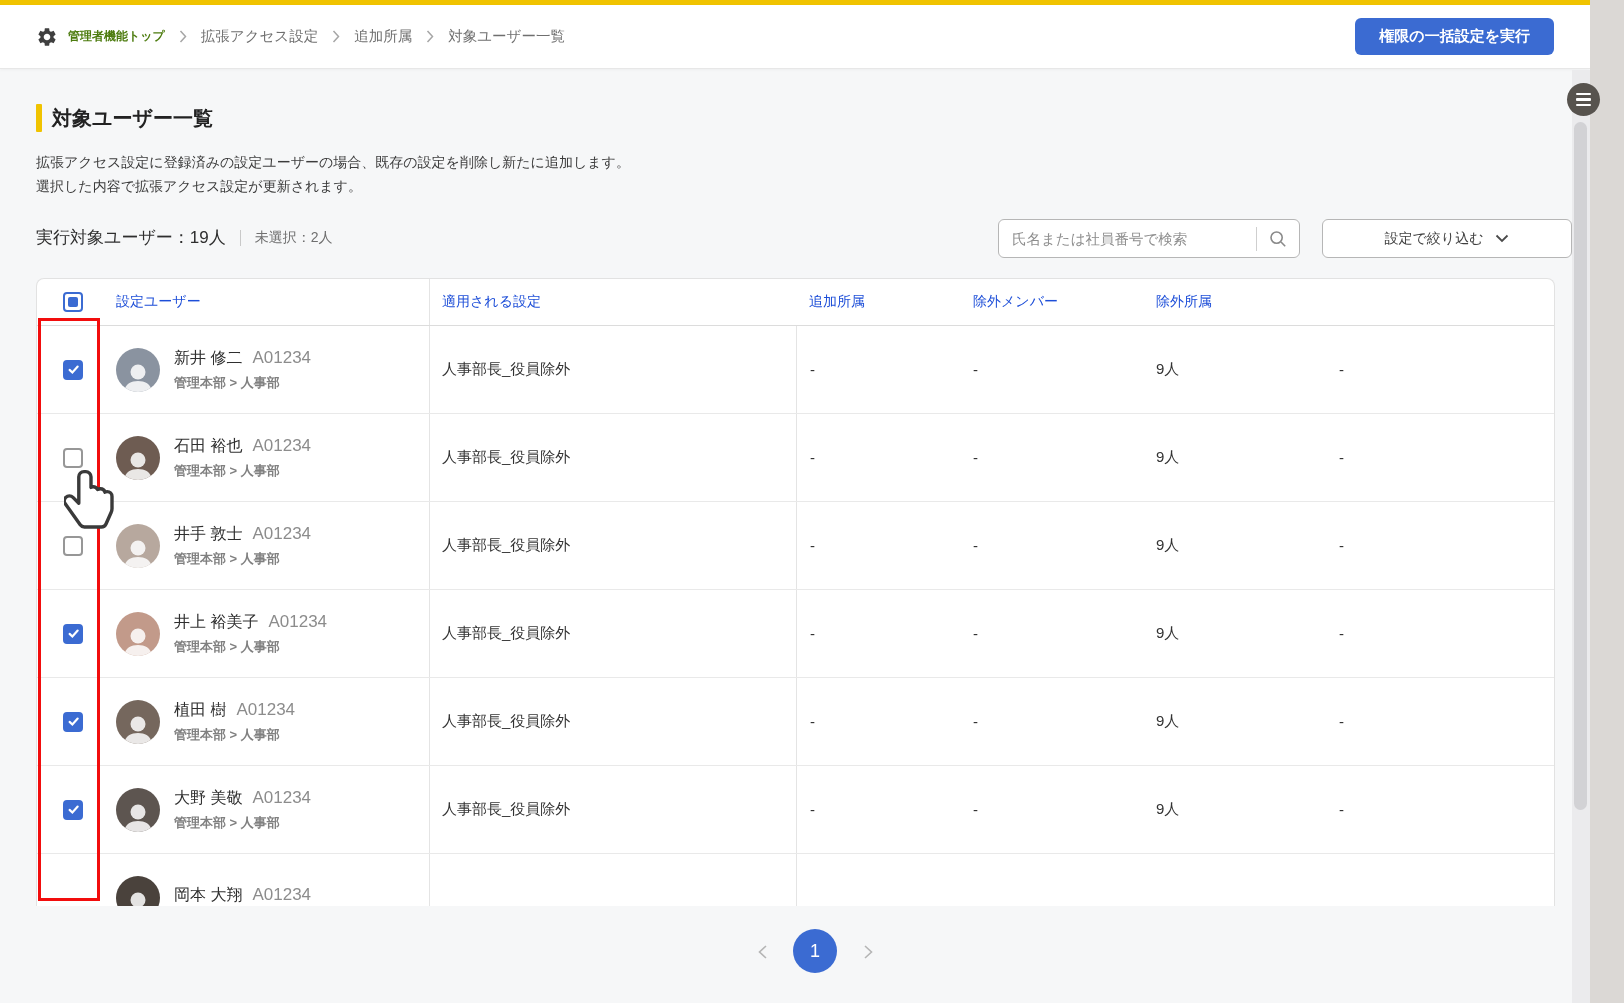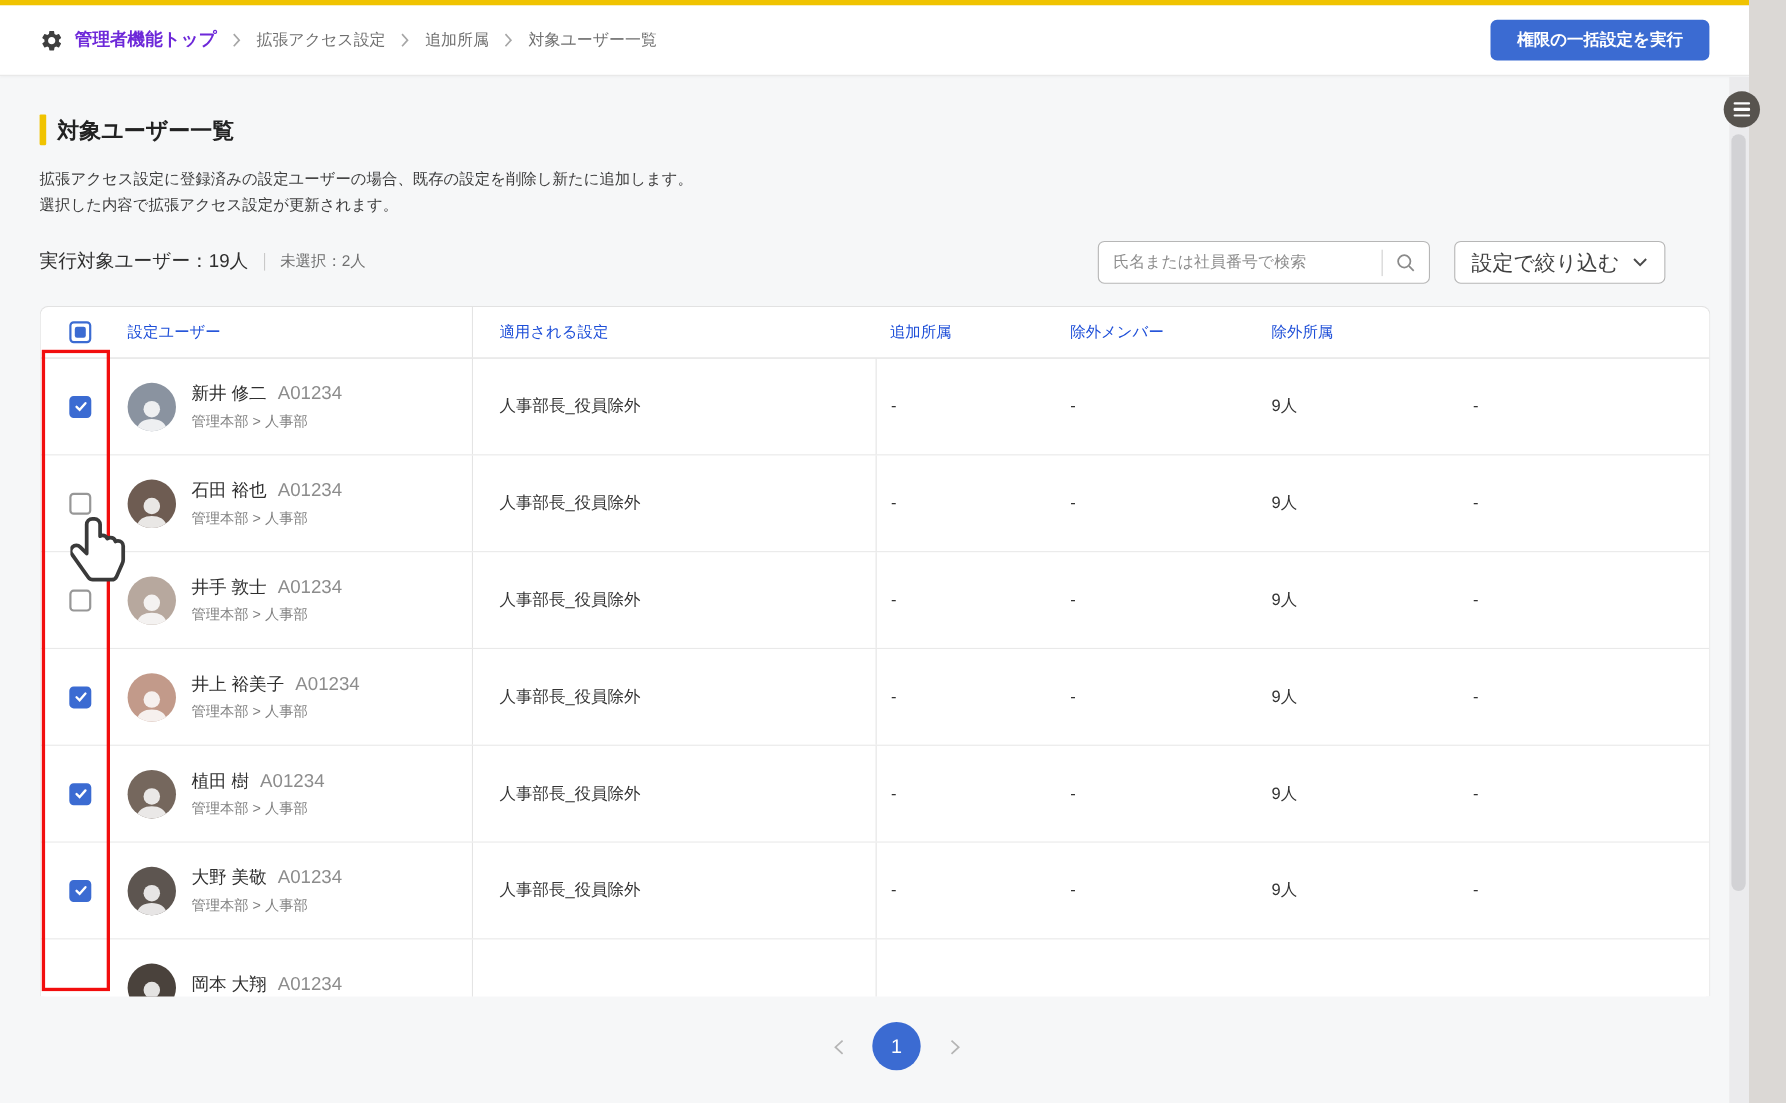--- a/index.html
+++ b/index.html
@@ -10,21 +10,21 @@
     font-family:"Liberation Sans","DejaVu Sans",sans-serif;
     color:#333;
   }
   .app { position:absolute; left:0; top:0; width:1590px; height:1003px; background:#f6f7f8; }
   .topbar { position:absolute; left:0; top:0; width:100%; height:5px; background:#f0c300; }
   .header {
     position:absolute; left:0; top:5px; width:100%; height:64px; background:#fff;
     border-bottom:1px solid #e7e7e7; box-shadow:0 1px 3px rgba(0,0,0,0.04);
     display:flex; align-items:center; padding:0 36px;
   }
-  .crumb-root { display:flex; align-items:center; gap:10px; font-size:16px; font-weight:bold; color:#6d28d9; }
+  .crumb-root { display:flex; align-items:center; gap:10px; font-size:12px; font-weight:bold; color:#4d7c0f; }
   .crumbs { display:flex; align-items:center; gap:14px; margin-left:14px; }
   .crumb { font-size:14.5px; color:#6f6f6f; }
   .crumb-sep { display:flex; align-items:center; }
   .primary-btn {
     margin-left:auto; height:37px; padding:0 24px; background:#3b6bd2; color:#fff;
     font-size:15px; font-weight:bold; border:none; border-radius:6px; cursor:pointer;
     font-family:inherit;
   }
   
   .page-title-wrap { position:absolute; left:36px; top:104px; display:flex; align-items:center; gap:10px; }
@@ -42,36 +42,36 @@
     border:1px solid #b6b6b6; border-radius:6px; display:flex; align-items:center; overflow:hidden;
   }
   .searchbox input {
     flex:1; border:none; outline:none; padding:0 8px 0 13px; font-size:14.5px; color:#0f172a;
     font-family:inherit; background:transparent;
   }
   .searchbox input::placeholder { color:#8d8d8d; opacity:1; }
   .search-div { width:1px; height:24px; background:#cfcfcf; }
   .search-iconbtn { width:42px; height:100%; display:flex; align-items:center; justify-content:center; cursor:pointer; }
   .filter-btn {
-    position:absolute; left:1322px; top:219px; width:192px; height:39px; background:#fff;
+    position:absolute; left:1322px; top:219px; width:250px; height:39px; background:#fff;
     border:1px solid #b6b6b6; border-radius:6px; display:flex; align-items:center; justify-content:center;
-    gap:12px; font-size:19px; color:#404040; cursor:pointer; font-family:inherit;
+    gap:12px; font-size:14px; color:#404040; cursor:pointer; font-family:inherit;
   }
   
   .card {
     position:absolute; left:36px; top:278px; width:1519px; height:628px; background:#fff;
     border:1px solid #e2e2e2; border-bottom:none; border-radius:8px 8px 0 0; overflow:hidden;
   }
   .grid-row { display:grid; grid-template-columns:64px 328px 367px 164px 183px 183px 1fr; }
   .thead { height:47px; }
   .thead .cell { display:flex; align-items:center; font-size:14px; color:#1d4ed8; }
   .cell { padding-left:13px; }
   .cell.c-check { padding-left:26px; }
   .cell.c-user { padding-left:15px; }
-  .cell.c-setting { border-left:1px solid #e4e4e4; padding-left:24px; }
+  .cell.c-setting { border-left:1px solid #e4e4e4; padding-left:12px; }
   .cell.c-addm { border-left:1px solid #e4e4e4; }
   .thead { border-bottom:1px solid #dcdcdc; }
   .trow { height:88px; border-bottom:1px solid #e9e9e9; }
   .trow:last-child { border-bottom:none; }
   .trow .cell { display:flex; align-items:center; font-size:15px; color:#333; }
   .dash { color:#9a9a9a; }
   .link-blue { color:#3e68d8; cursor:pointer; }
   
   .cb { width:20px; height:20px; border-radius:4px; border:2px solid #979797; background:#fff; cursor:pointer;
         display:flex; align-items:center; justify-content:center; flex:0 0 auto; }
@@ -81,21 +81,21 @@
   .cb.indeterminate .inner-sq { display:block; }
   .cb svg { display:none; }
   .cb.checked svg { display:block; }
   
   .avatar { width:44px; height:44px; border-radius:50%; overflow:hidden; flex:0 0 auto;
             display:flex; align-items:flex-end; justify-content:center; }
   .user-info { margin-left:14px; display:flex; flex-direction:column; gap:5px; }
   .name-line { display:flex; align-items:baseline; gap:10px; }
   .u-name { font-size:16px; color:#2f2f2f; font-weight:500; }
   .u-code { font-size:17px; color:#8c8c8c; }
-  .u-dept { font-size:13px; color:#808080; }
+  .u-dept { font-size:13px; color:#808080;font-weight:bold; }
   
   .red-box { position:absolute; left:38px; top:318px; width:62px; height:583px;
              border:3px solid #f20d0d; pointer-events:none; z-index:5; }
   .hand { position:absolute; left:64px; top:466px; z-index:6; pointer-events:none; }
   
   .pagination { position:absolute; left:755px; top:929px; display:flex; align-items:center; gap:24px; }
   .page-chev { width:14px; height:14px; display:flex; align-items:center; justify-content:center; cursor:pointer; margin-top:2px; }
   .page-num { width:44px; height:44px; border-radius:50%; background:#3b6bd2; color:#fff;
               display:flex; align-items:center; justify-content:center; font-size:18px; cursor:pointer; }
   

